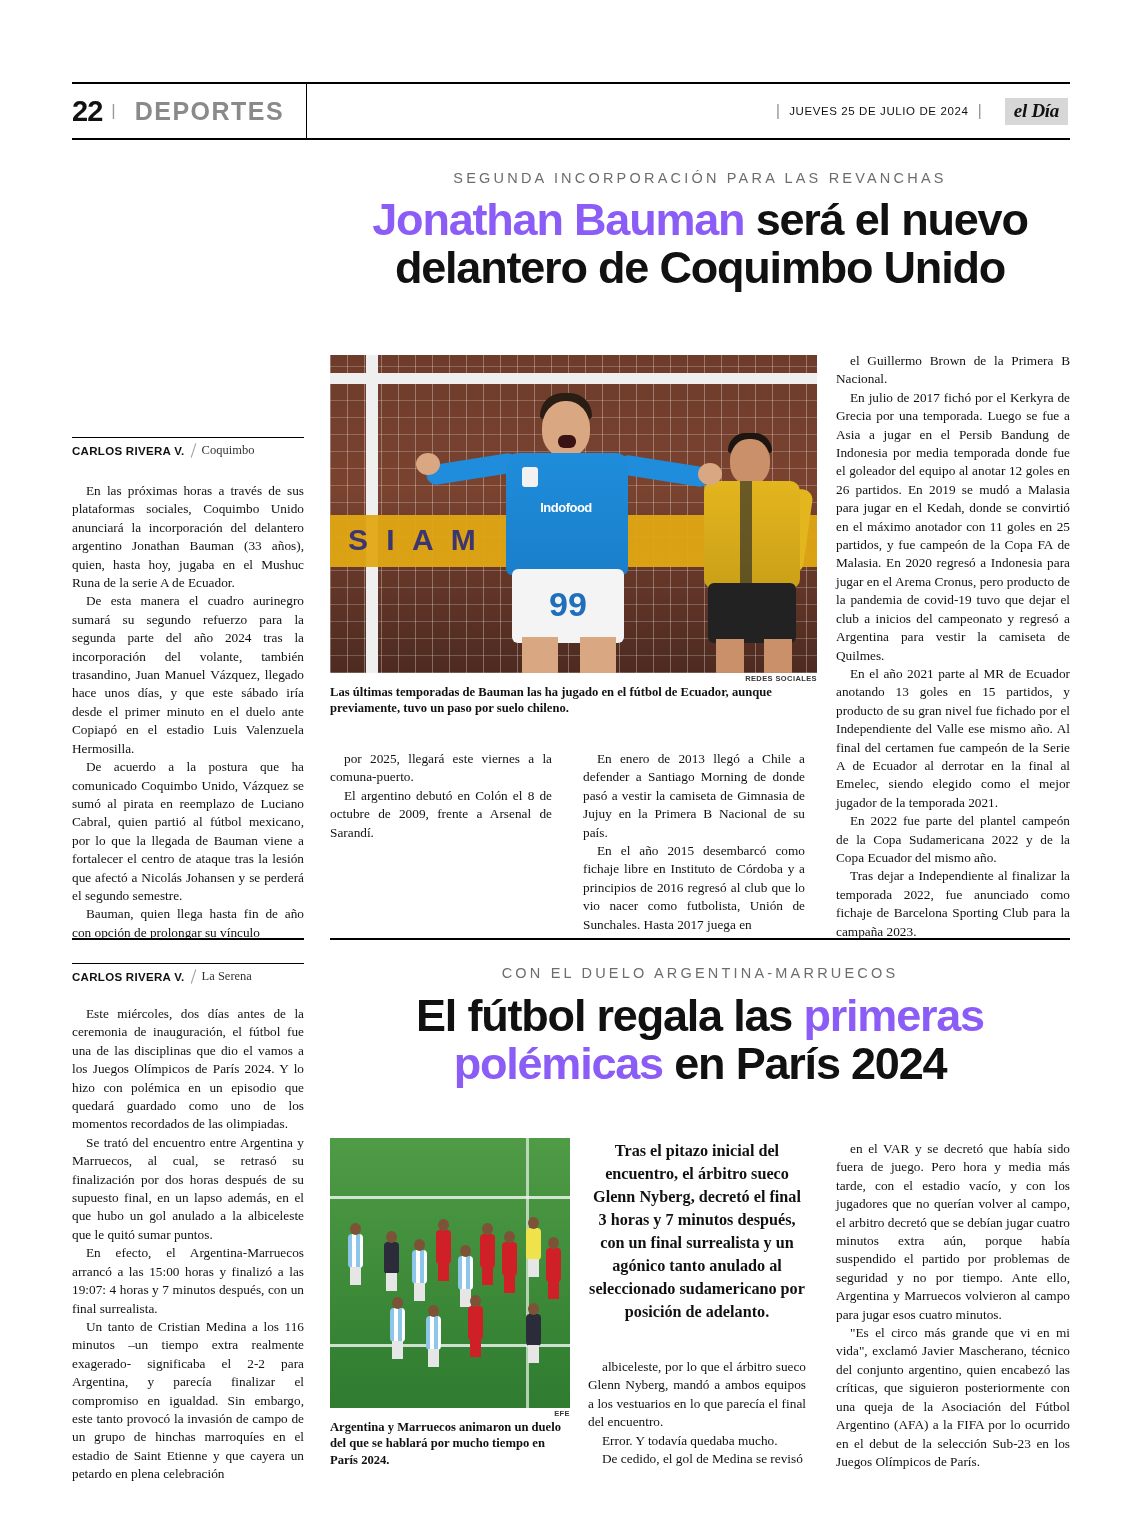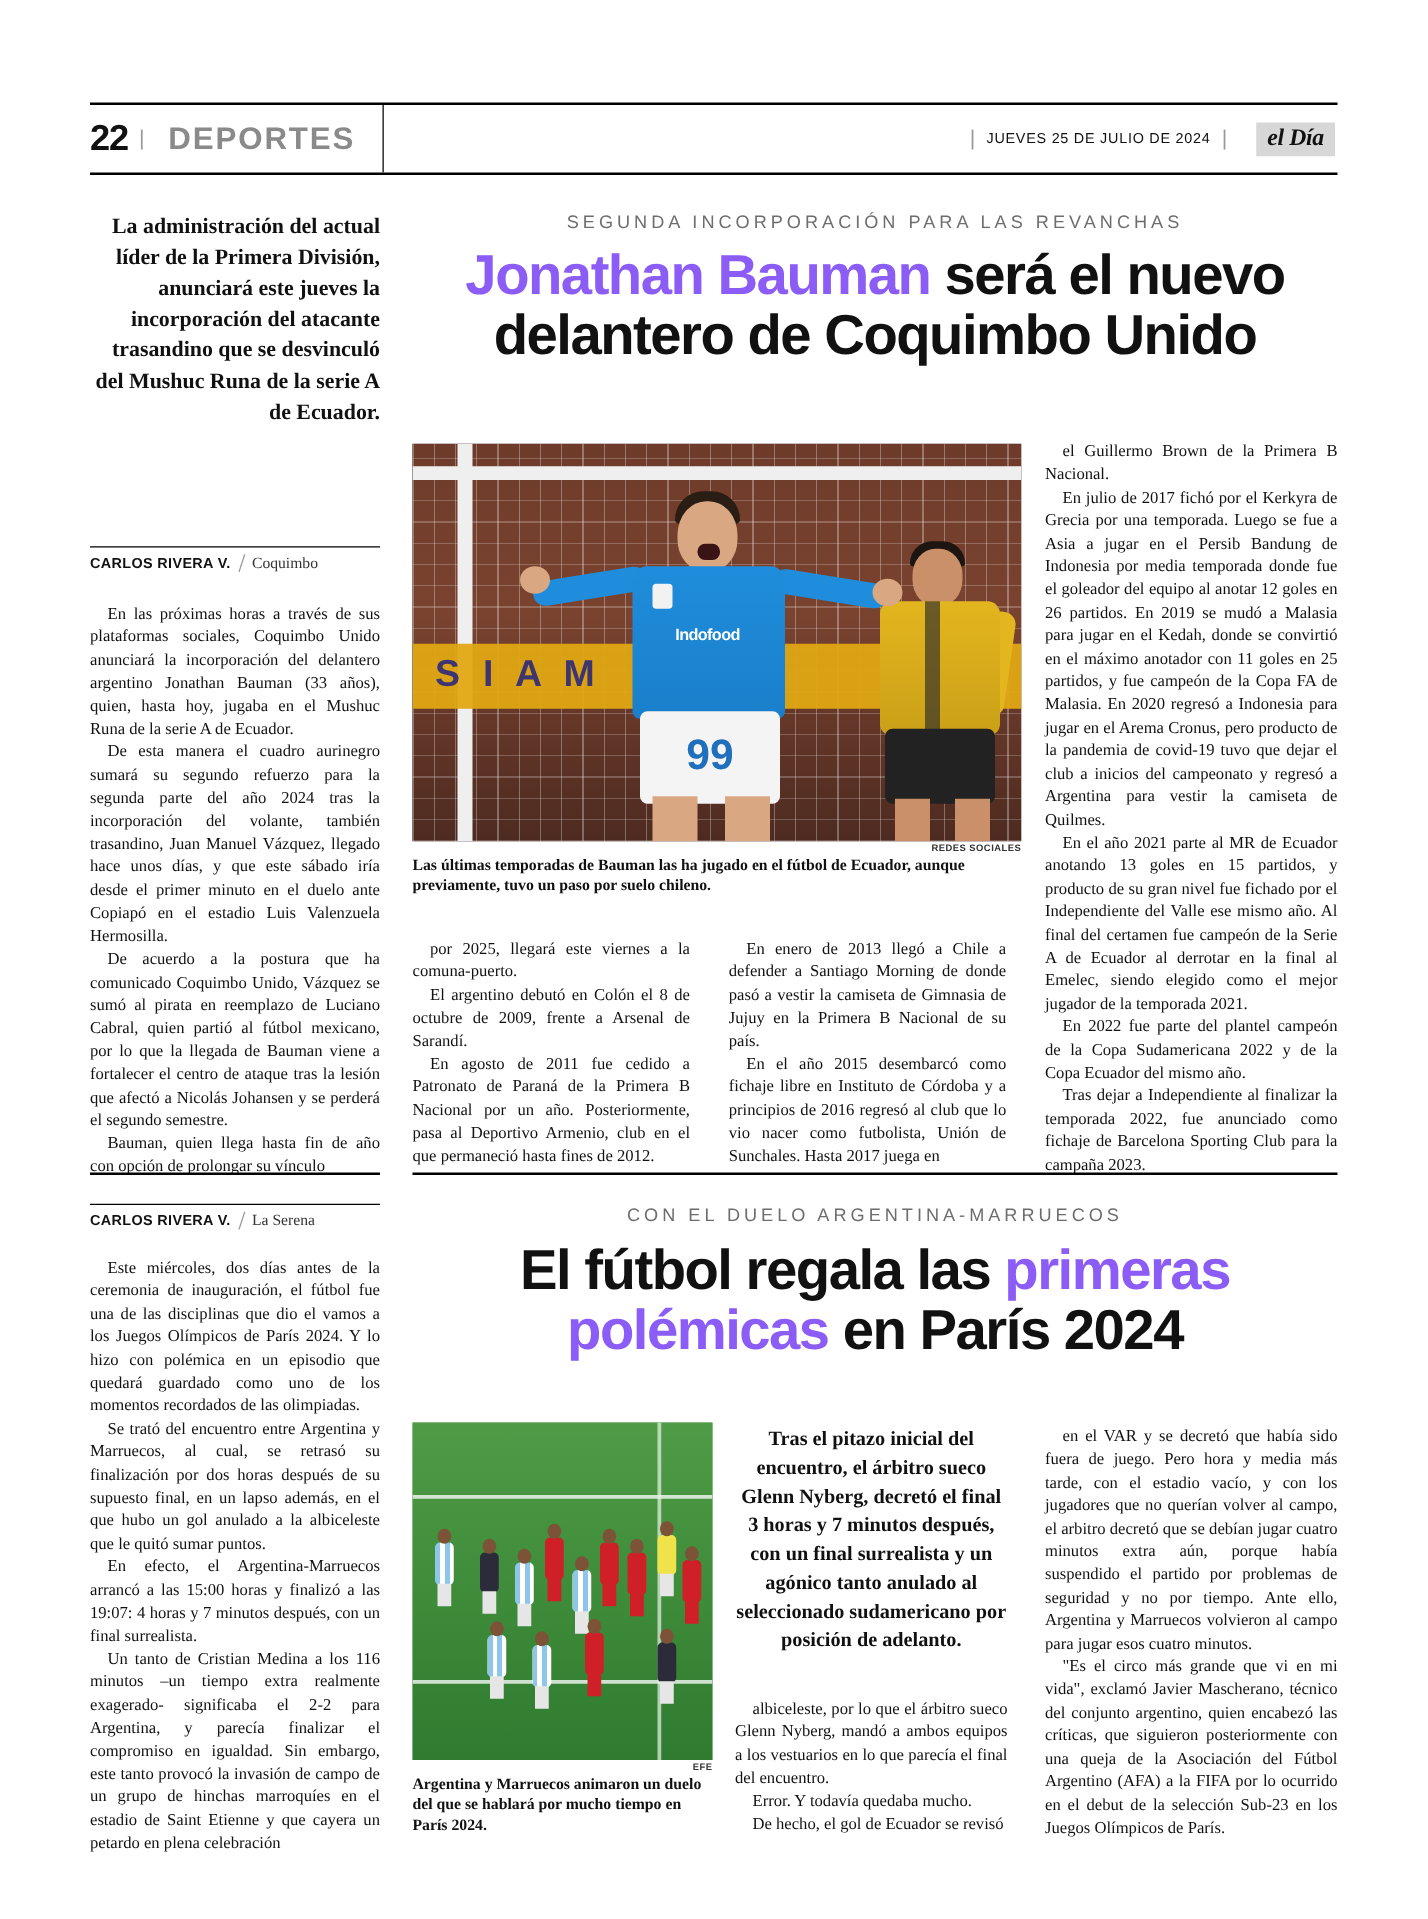--- a/index.html
+++ b/index.html
@@ -323,21 +323,20 @@
     <div class="section-name">DEPORTES</div>
     <div class="mast-divider"></div>
     <div class="mast-right">
       <span class="pipe-sep">|</span>
       <span class="mast-date">JUEVES 25 DE JULIO DE 2024</span>
       <span class="pipe-sep">|</span>
       <span class="mast-logo">el Día</span>
     </div>
   </div>
 
-  <div class="lead-block">La administración del actual líder de la Primera División, anunciará este jueves la incorporación del atacante trasandino que se desvinculó del Mushuc Runa de la serie A de Ecuador.</div>
 
   <div class="byline" id="byline1">
     <span class="byline-author">CARLOS RIVERA V.</span>
     <span class="byline-slash"></span>
     <span class="byline-place">Coquimbo</span>
   </div>
 
   <div class="body-col" id="left-col-1">
     <p>En las próximas horas a través de sus plataformas sociales, Coquimbo Unido anunciará la incorporación del delantero argentino Jonathan Bauman (33 años), quien, hasta hoy, jugaba en el Mushuc Runa de la serie A de Ecuador.</p>
     <p>De esta manera el cuadro aurinegro sumará su segundo refuerzo para la segunda parte del año 2024 tras la incorporación del volante, también trasandino, Juan Manuel Vázquez, llegado hace unos días, y que este sábado iría desde el primer minuto en el duelo ante Copiapó en el estadio Luis Valenzuela Hermosilla.</p>
@@ -381,21 +380,20 @@
     <div class="p1-num">99</div>
     <div class="p1-legL"></div>
     <div class="p1-legR"></div>
   </div>
   <div class="photo1-credit">REDES SOCIALES</div>
   <div class="caption" id="caption1">Las últimas temporadas de Bauman las ha jugado en el fútbol de Ecuador, aunque previamente, tuvo un paso por suelo chileno.</div>
 
   <div class="body-col" id="s1-col-a">
     <p>por 2025, llegará este viernes a la comuna-puerto.</p>
     <p>El argentino debutó en Colón el 8 de octubre de 2009, frente a Arsenal de Sarandí.</p>
-    <p>En agosto de 2011 fue cedido a Patronato de Paraná de la Primera B Nacional por un año. Posteriormente, pasa al Deportivo Armenio, club en el que permaneció hasta fines de 2012.</p>
   </div>
 
   <div class="body-col" id="s1-col-b">
     <p>En enero de 2013 llegó a Chile a defender a Santiago Morning de donde pasó a vestir la camiseta de Gimnasia de Jujuy en la Primera B Nacional de su país.</p>
     <p>En el año 2015 desembarcó como fichaje libre en Instituto de Córdoba y a principios de 2016 regresó al club que lo vio nacer como futbolista, Unión de Sunchales. Hasta 2017 juega en</p>
   </div>
 
   <div class="body-col" id="s1-col-c">
     <p>el Guillermo Brown de la Primera B Nacional.</p>
     <p>En julio de 2017 fichó por el Kerkyra de Grecia por una temporada. Luego se fue a Asia a jugar en el Persib Bandung de Indonesia por media temporada donde fue el goleador del equipo al anotar 12 goles en 26 partidos. En 2019 se mudó a Malasia para jugar en el Kedah, donde se convirtió en el máximo anotador con 11 goles en 25 partidos, y fue campeón de la Copa FA de Malasia. En 2020 regresó a Indonesia para jugar en el Arema Cronus, pero producto de la pandemia de covid-19 tuvo que dejar el club a inicios del campeonato y regresó a Argentina para vestir la camiseta de Quilmes.</p>
@@ -486,21 +484,21 @@
       </div>
   </div>
   <div class="photo2-credit">EFE</div>
   <div class="caption" id="caption2">Argentina y Marruecos animaron un duelo del que se hablará por mucho tiempo en París 2024.</div>
 
   <div class="standfirst">Tras el pitazo inicial del encuentro, el árbitro sueco Glenn Nyberg, decretó el final 3 horas y 7 minutos después, con un final surrealista y un agónico tanto anulado al seleccionado sudamericano por posición de adelanto.</div>
 
   <div class="body-col" id="s2-col-b">
     <p>albiceleste, por lo que el árbitro sueco Glenn Nyberg, mandó a ambos equipos a los vestuarios en lo que parecía el final del encuentro.</p>
     <p>Error. Y todavía quedaba mucho.</p>
-    <p>De hecho, el gol de Ecuador se revisó</p>
+    <p>De cedido, el gol de Medina se revisó</p>
   </div>
 
   <div class="body-col" id="s2-col-c">
     <p>en el VAR y se decretó que había sido fuera de juego. Pero hora y media más tarde, con el estadio vacío, y con los jugadores que no querían volver al campo, el arbitro decretó que se debían jugar cuatro minutos extra aún, porque había suspendido el partido por problemas de seguridad y no por tiempo. Ante ello, Argentina y Marruecos volvieron al campo para jugar esos cuatro minutos.</p>
     <p>"Es el circo más grande que vi en mi vida", exclamó Javier Mascherano, técnico del conjunto argentino, quien encabezó las críticas, que siguieron posteriormente con una queja de la Asociación del Fútbol Argentino (AFA) a la FIFA por lo ocurrido en el debut de la selección Sub-23 en los Juegos Olímpicos de París.</p>
   </div>
 
 </div>
 
 </body></html>

